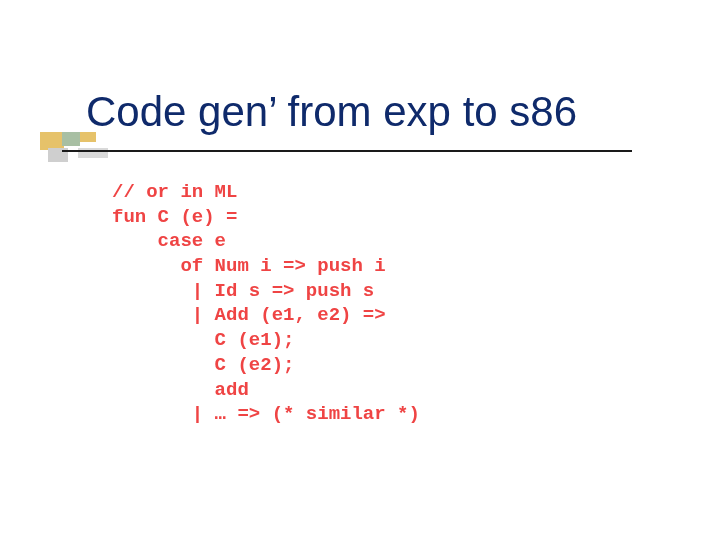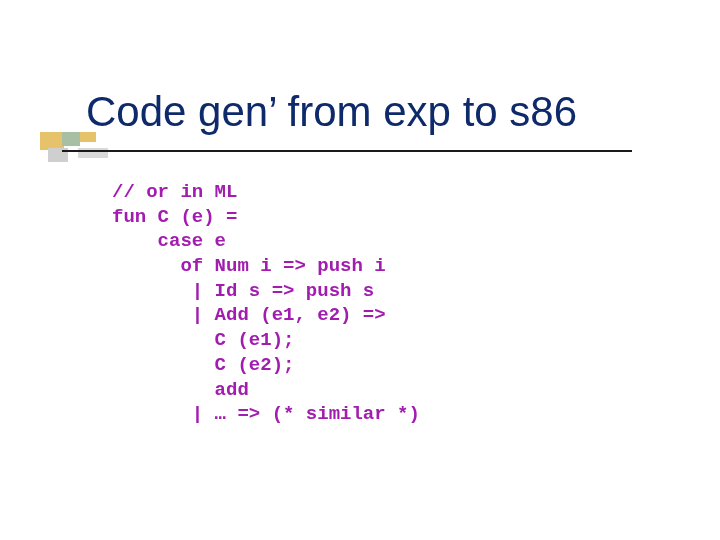--- a/index.html
+++ b/index.html
@@ -67,21 +67,21 @@
     height: 2px;
     background: #1a1a1a;
   }
   .code {
     position: absolute;
     left: 112px;
     top: 180px;
     font-family: "Courier New", Courier, monospace;
     font-size: 19px;
     font-weight: bold;
-    color: #a21caf;
+    color: #ef4444;
     white-space: pre;
     line-height: 1.3;
   }
 </style>
 </head>
 <body>
 
 <div class="slide">
 
   <div class="ornament">

